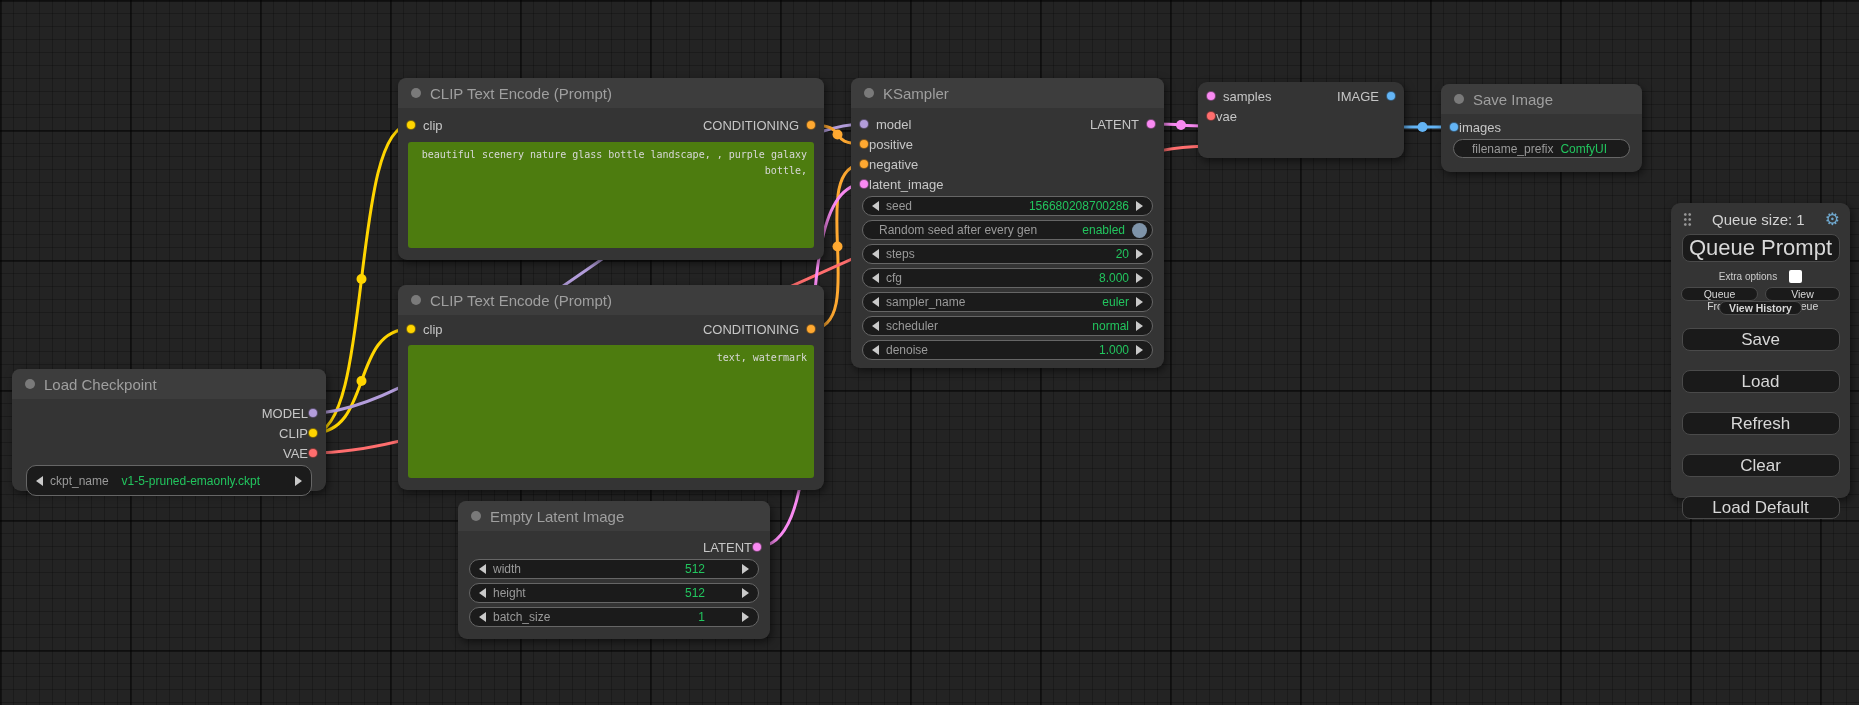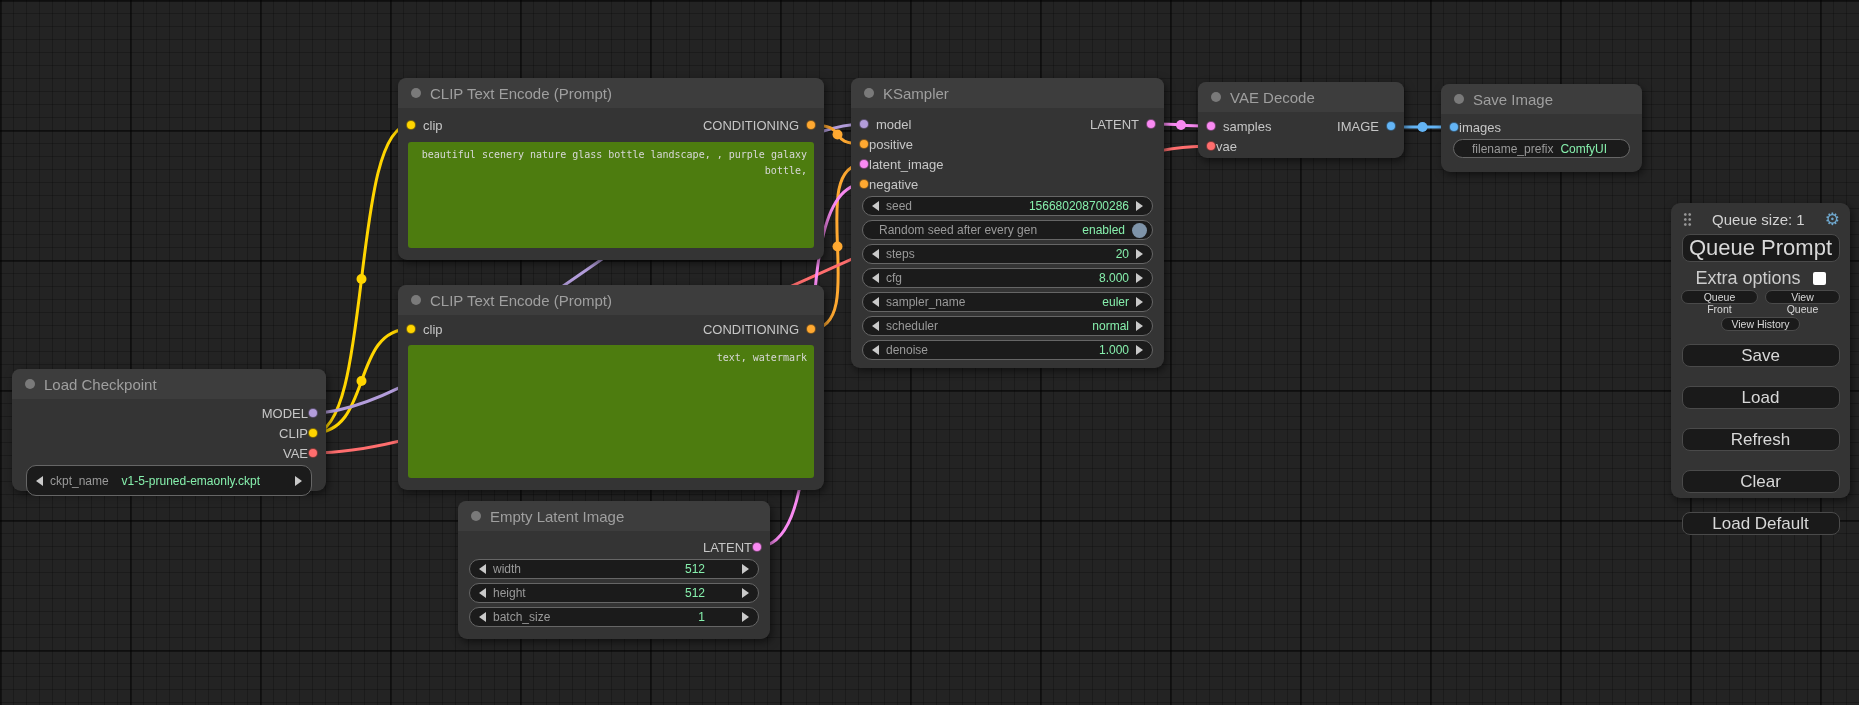--- a/index.html
+++ b/index.html
@@ -37,21 +37,21 @@
   .pgroup { display:flex; align-items:center; gap:7px; }
   .pdot { width:10px; height:10px; border-radius:50%; flex:0 0 auto;
           border:1px solid rgba(15,15,15,0.55); }
 
   .pills { display:flex; flex-direction:column; gap:4px; margin:2px 11px 0; }
   .pill {
     height:20px; background:#1b1b1b; border:1px solid #666; border-radius:10px;
     display:flex; align-items:center; gap:7px; padding:0 9px;
     font-size:12px; color:#9a9a9a; white-space:nowrap;
   }
-  .pill .val { margin-left:auto; color:#86efac; }
+  .pill .val { margin-left:auto; color:#22c55e; }
   .arr { width:0; height:0; flex:0 0 auto; }
   .arr.l { border-top:5px solid transparent; border-bottom:5px solid transparent; border-right:7px solid #c9c9c9; }
   .arr.r { border-top:5px solid transparent; border-bottom:5px solid transparent; border-left:7px solid #c9c9c9; }
   .toggle-circle { width:15px; height:15px; border-radius:50%; flex:0 0 auto; margin-right:-4px; }
 
   .ntext {
     position:absolute; left:10px; right:10px; background:#4d7c0f; border-radius:3px;
     padding:5px 7px; font-family:"DejaVu Sans Mono", monospace; font-size:10px;
     line-height:1.55; color:#d8d8d8; white-space:pre-wrap; word-break:break-word;
   }
@@ -65,25 +65,25 @@
   .qhead { width:100%; height:18px; display:flex; align-items:center; }
   .qhandle { width:9px; height:15px; margin-left:2px;
     background-image:radial-gradient(circle, #969696 1.1px, transparent 1.5px);
     background-size:4.5px 5px; }
   .qsize { flex:1; text-align:center; color:#d2d2d2; font-size:15px; }
   .qgear { font-size:17px; line-height:1; font-family:"DejaVu Sans", sans-serif; cursor:default; }
   .btn { background:#1a1a1a; border:1px solid #4a4a4a; border-radius:8px;
          color:#d8d8d8; text-align:center; font-family:"Liberation Sans",sans-serif; }
   #queue-prompt-btn { width:158px; height:28px; font-size:22px; line-height:26px; margin-top:6px; }
   .extra-row { margin-top:8px; height:16px; display:flex; align-items:center; gap:12px;
-               color:#cccccc; font-size:18px; }
+               color:#cccccc; font-size:10px; }
   .checkbox { width:13px; height:13px; border-radius:2px; }
   .small-row { margin-top:4px; display:flex; gap:7px; }
   .btn.small { height:14px; font-size:10.5px; line-height:12px; border-radius:8px; padding:0 9px; }
-  .btn.view-history { margin-top:13px; }
+  .btn.view-history { margin-top:0;font-weight:bold; }
   .big-stack { margin-top:13px; display:flex; flex-direction:column; gap:19px; }
   .btn.big { width:158px; height:23px; font-size:17px; line-height:21px; }
 </style>
 </head>
 <body>
 
 <div id="canvas">
   <svg id="links" width="1859" height="705">
       <path d="M 313 433 C 373 433, 350 125, 410 125" stroke="#FFD500" stroke-width="3" fill="none" stroke-linecap="round"></path>
       <circle cx="361.5" cy="279" r="5" fill="#FFD500"></circle>
@@ -218,26 +218,26 @@
         <span class="pgroup">
           <span>LATENT</span>
           <span class="pdot" style="background: rgb(249, 138, 242);"></span>
         </span>
       </div>
       <div class="row">
         <span class="pdot" style="background: rgb(255, 169, 49);"></span>
         <span>positive</span>
       </div>
       <div class="row">
+        <span class="pdot" style="background: rgb(255, 169, 49);"></span>
+        <span>negative</span>
+      </div>
+      <div class="row">
         <span class="pdot" style="background: rgb(249, 138, 242);"></span>
         <span>latent_image</span>
-      </div>
-      <div class="row">
-        <span class="pdot" style="background: rgb(255, 169, 49);"></span>
-        <span>negative</span>
       </div>
     </div>
     <div class="pills">
       <div class="pill">
         <span class="arr l"></span>
         <span>seed</span>
         <span class="val">156680208700286</span>
         <span class="arr r"></span>
       </div>
       <div class="pill" style="padding-left:16px">
@@ -272,24 +272,20 @@
       <div class="pill">
         <span class="arr l"></span>
         <span>denoise</span>
         <span class="val">1.000</span>
         <span class="arr r"></span>
       </div>
     </div>
   </div>
 
   <div class="node" style="left:1198px; top:82px; width:206px; height:76px">
-    <div class="ntitle">
-      <span class="tdot"></span>
-      <span>VAE Decode</span>
-    </div>
     <div class="rows" style="margin-top:4px">
       <div class="row both">
         <span class="pgroup">
           <span class="pdot" style="background: rgb(249, 138, 242);"></span>
           <span>samples</span>
         </span>
         <span class="pgroup">
           <span>IMAGE</span>
           <span class="pdot" style="background: rgb(100, 181, 246);"></span>
         </span>

